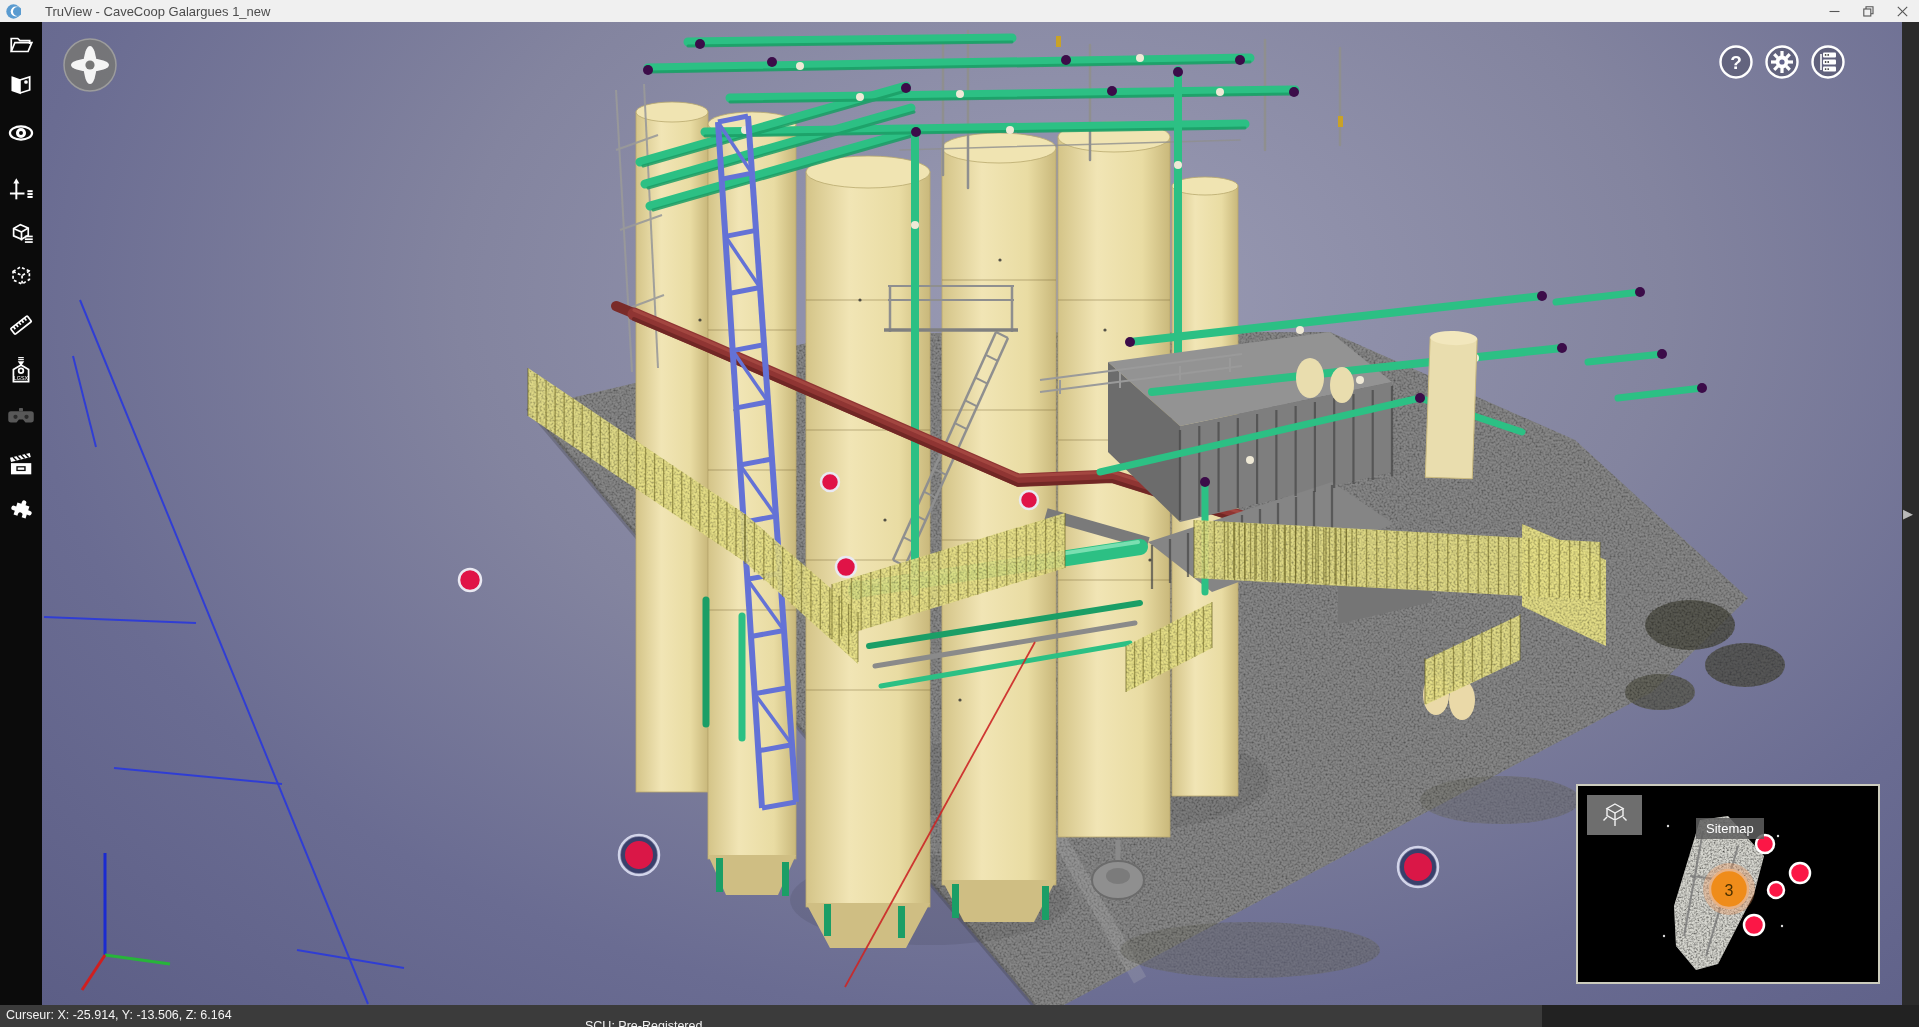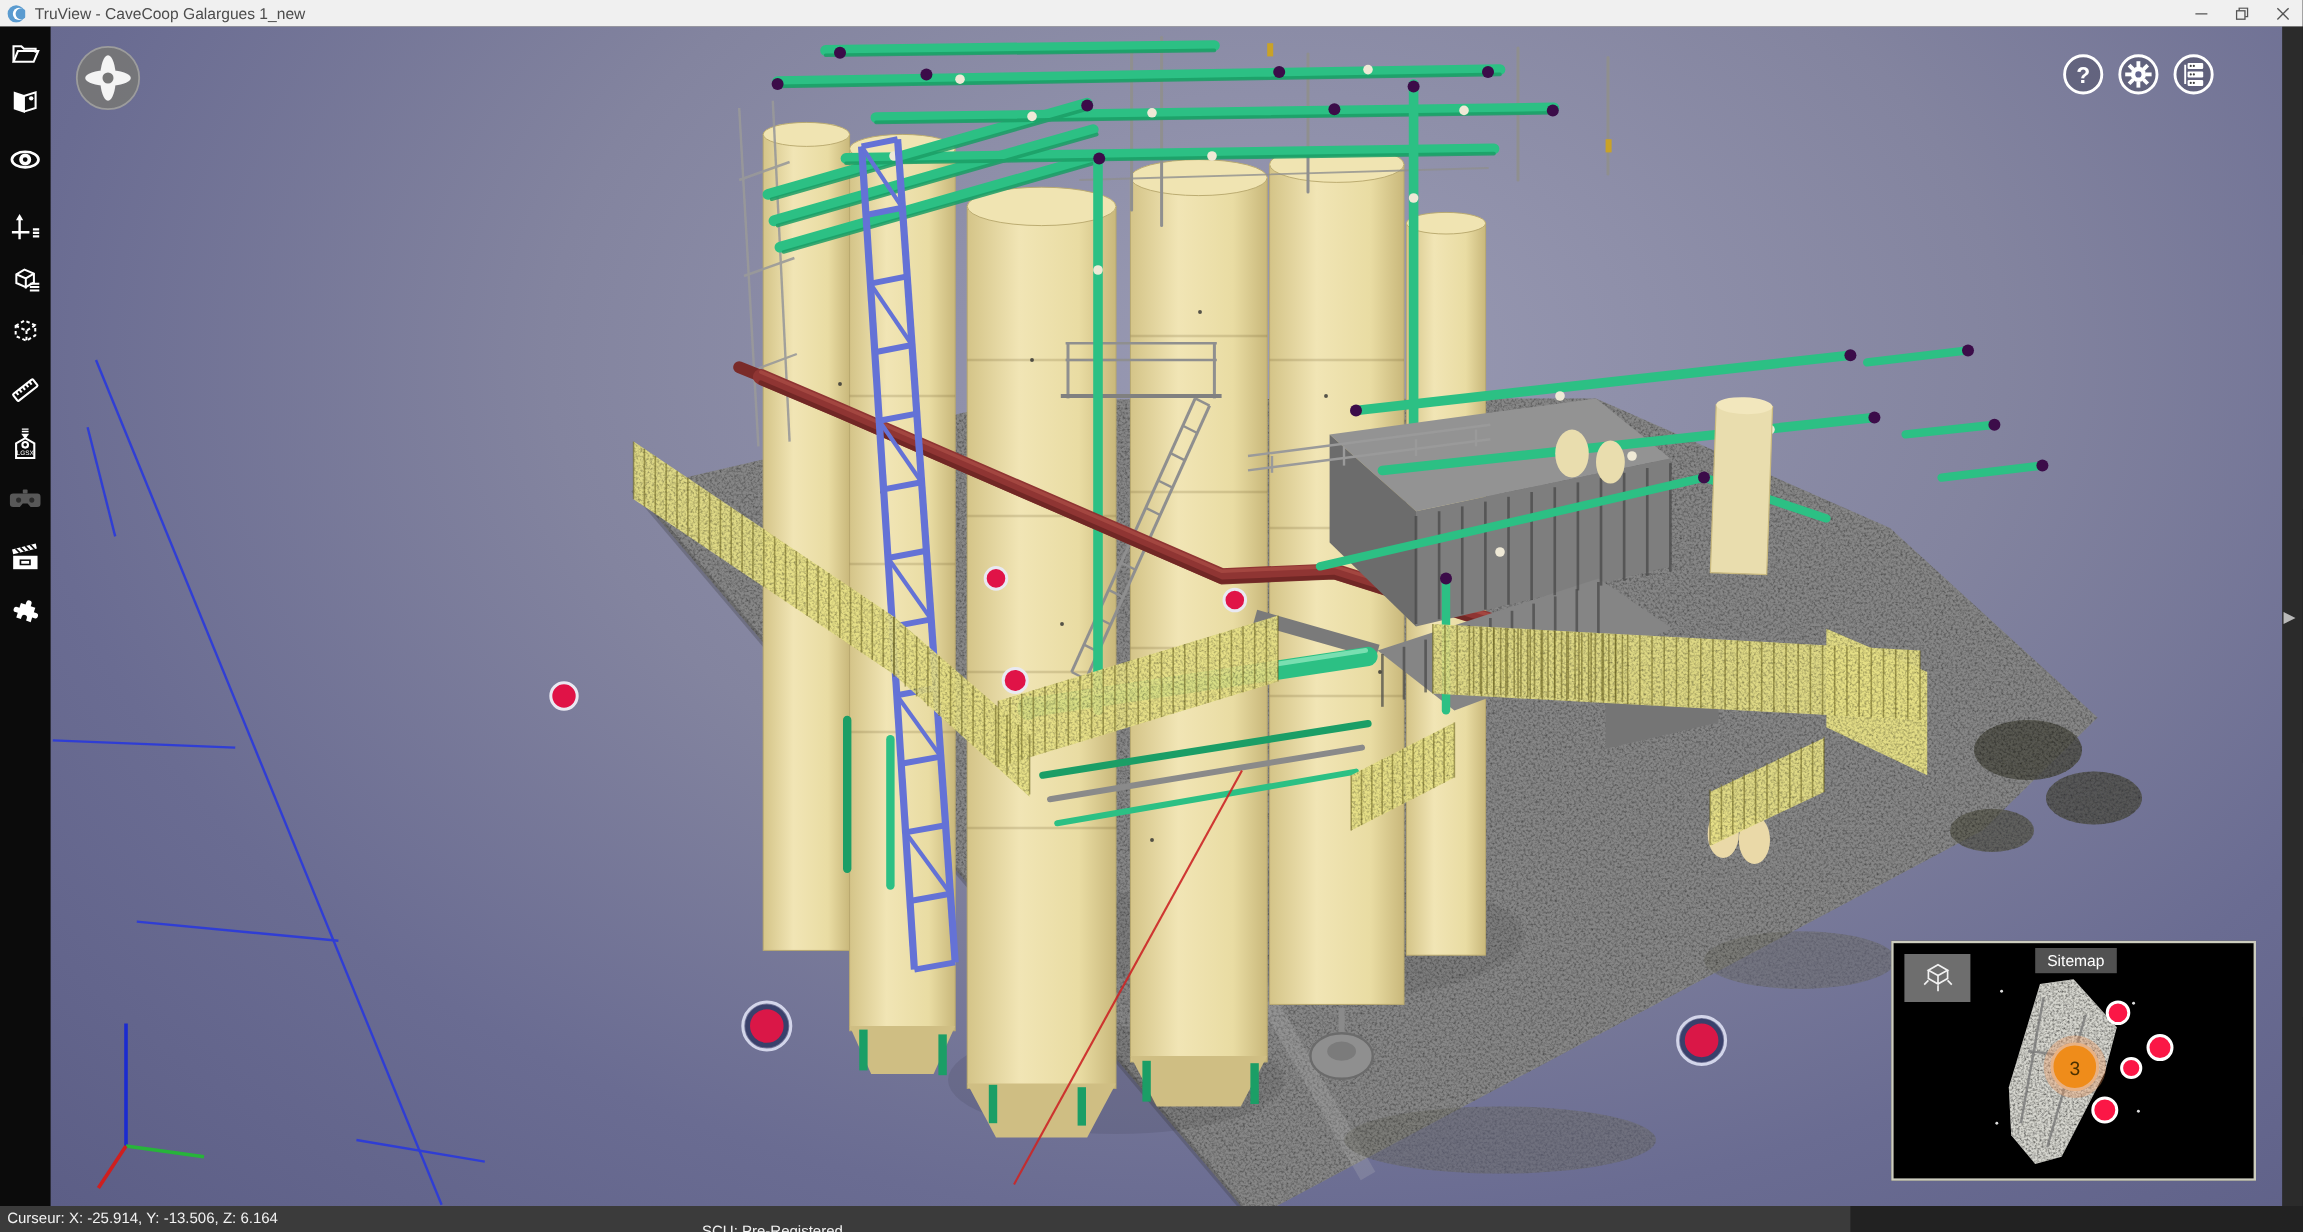--- a/index.html
+++ b/index.html
@@ -3,40 +3,40 @@
 <meta charset="utf-8">
 <style>
   html,body{margin:0;padding:0;background:#222;}
   body{width:1919px;height:1027px;overflow:hidden;position:relative;
        font-family:"Liberation Sans",sans-serif;-webkit-font-smoothing:antialiased;}
   .app{position:absolute;inset:0;}
   
   .titlebar{position:absolute;left:0;top:0;width:1919px;height:22px;background:var(--titlebar,#f0f0f0);
             display:flex;align-items:center;z-index:30;}
   .appicon{width:15px;height:15px;margin-left:6px;display:inline-flex;}
-  .title{font-size:13px;color:#4c4c4c;margin-left:8px;white-space:nowrap;}
+  .title{font-size:13px;color:#4c4c4c;margin-left:24px;white-space:nowrap;}
   .wincontrols{margin-left:auto;display:flex;height:22px;}
   .winbtn{width:34px;height:22px;display:flex;align-items:center;justify-content:center;cursor:default;}
   
   .toolbar{position:absolute;left:0;top:22px;width:42px;height:983px;background:var(--toolbar,#0b0b0b);z-index:20;}
   .tb{position:absolute;left:0;width:42px;height:38px;background:transparent;border:none;padding:0;
       display:flex;align-items:center;justify-content:center;cursor:pointer;}
   
   .viewport{position:absolute;left:42px;top:22px;width:1860px;height:983px;overflow:hidden;
      background:radial-gradient(ellipse at 55% 28%, #9a9bb4 0%, #83849f 42%, #6a6c92 72%, var(--bg-bottom,#5c5e86) 100%);}
   #scene{position:absolute;left:0;top:0;}
   .orbit{position:absolute;left:20px;top:15px;width:56px;height:56px;cursor:grab;}
   .roundbtns{position:absolute;right:56px;top:22px;display:flex;gap:10px;}
   .rbtn{width:36px;height:36px;cursor:pointer;}
   
   .sitemap{position:absolute;left:1534px;top:762px;width:300px;height:196px;background:#000;
            border:2px solid #ccccbe;box-sizing:content-box;}
   .cubebtn{position:absolute;left:9px;top:9px;width:55px;height:40px;background:#6e6e6e;cursor:pointer;
            display:flex;align-items:center;justify-content:center;}
-  .maplabel{position:absolute;left:118px;top:4px;background:rgba(95,95,95,0.85);color:#fff;
+  .maplabel{position:absolute;left:118px;top:32px;background:rgba(95,95,95,0.85);color:#fff;
             font-size:13px;padding:3px 10px;}
   
   .rightstrip{position:absolute;left:1902px;top:22px;width:17px;height:983px;background:#2b2b2b;z-index:25;}
   .expander{position:absolute;left:1px;top:484px;color:#b9b9b9;font-size:13px;cursor:pointer;}
   
   .statusbar{position:absolute;left:0;top:1005px;width:1542px;height:22px;background:var(--statusbar,#3b3b3b);
              color:#f2f2f2;font-size:12.5px;z-index:30;}
   .statusbar .cursorlbl{position:absolute;left:6px;top:3px;}
   .statusbar .sculbl{position:absolute;left:585px;top:14px;}
   svg{display:block;}

